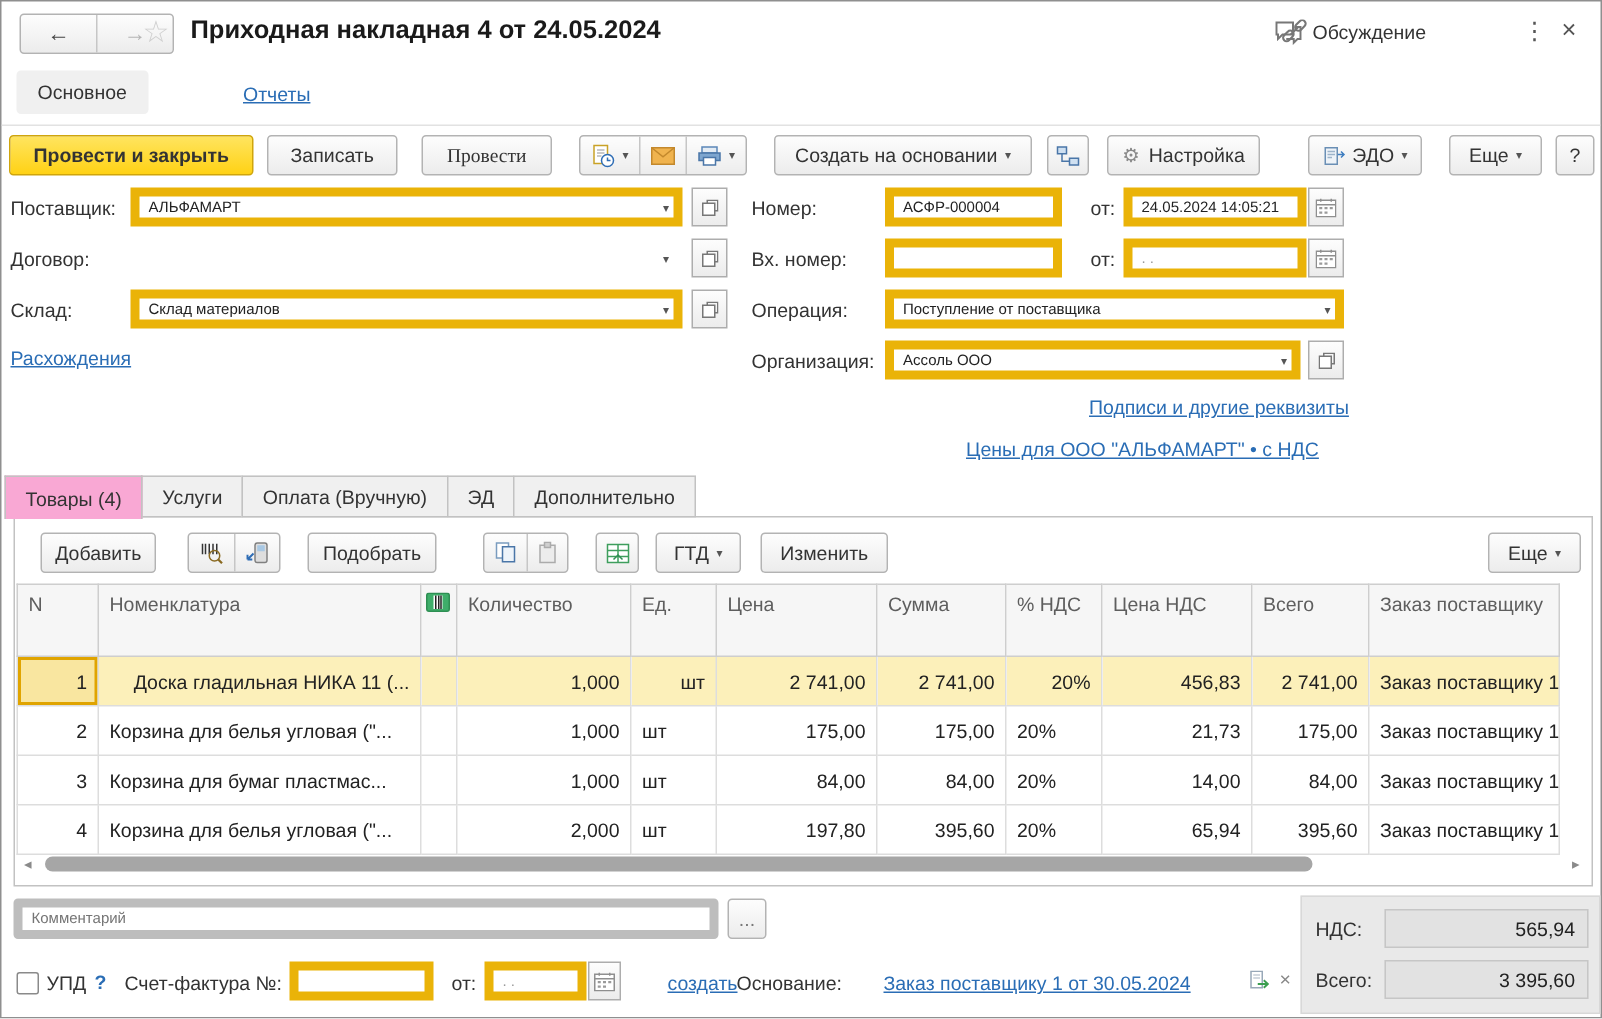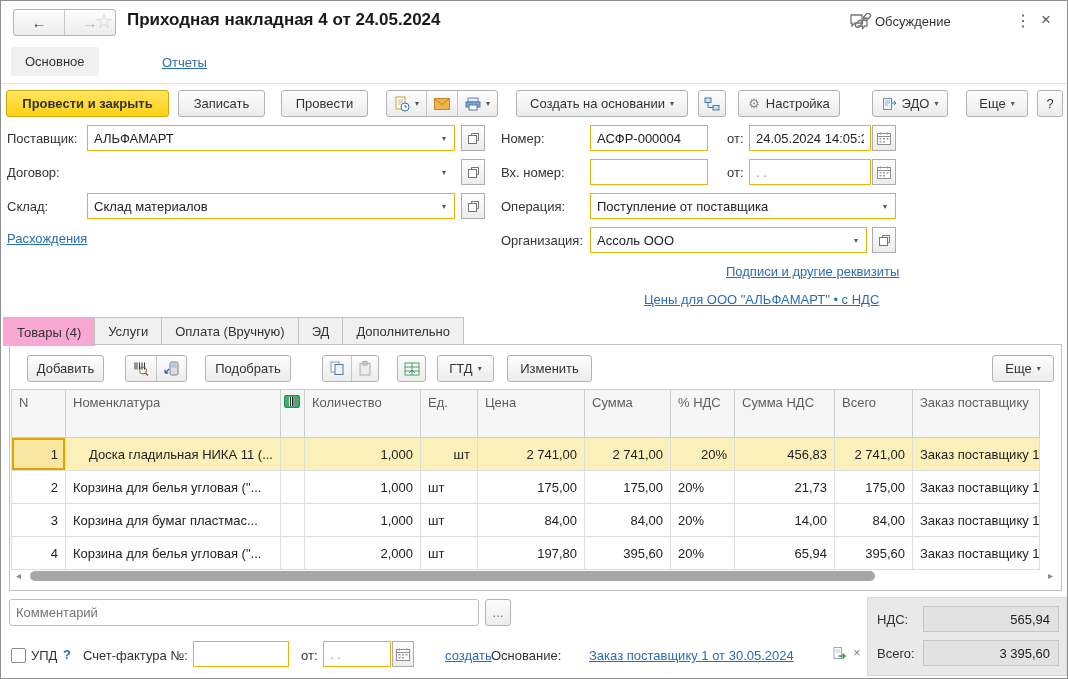--- a/index.html
+++ b/index.html
@@ -9,22 +9,22 @@
   .btn{position:absolute;box-sizing:border-box;display:flex;align-items:center;justify-content:center;
        height:27px;padding:0 8px;background:linear-gradient(#fdfdfd,#ececec);border:1px solid #b3b3b3;
        border-radius:3px;font-size:13px;color:#333;cursor:pointer;white-space:nowrap;}
   .btn.yellow{background:linear-gradient(#ffe45f,#ffd215);border-color:#cfa50c;font-weight:bold;}
   .caret{font-size:8px;color:#555;margin-left:5px;}
   .btngroup{position:absolute;box-sizing:border-box;display:flex;height:27px;border:1px solid #b3b3b3;
        border-radius:3px;background:linear-gradient(#fdfdfd,#ececec);}
   .seg{display:flex;align-items:center;justify-content:center;padding:0 7px;border-right:1px solid #c6c6c6;cursor:pointer;}
   .seg:last-child{border-right:none;}
   .lbl{position:absolute;font-size:13px;color:#333;white-space:nowrap;}
-  .fld{position:absolute;box-sizing:border-box;height:26px;border:1px solid #eab308;background:#fff;
-       font-family:"Liberation Sans",sans-serif;font-size:13px;color:#222;padding:0 20px 0 6px;outline:none;}
+  .fld{position:absolute;box-sizing:border-box;height:26px;border:6px solid #eab308;background:#fff;
+       font-family:"Liberation Sans",sans-serif;font-size:10px;color:#222;padding:0 20px 0 6px;outline:none;}
   .fld.noarrow{padding-right:6px;}
   .dd{position:absolute;width:14px;text-align:center;font-size:8px;color:#555;cursor:pointer;}
   .sq{position:absolute;box-sizing:border-box;width:24px;height:26px;display:flex;align-items:center;
       justify-content:center;background:linear-gradient(#fdfdfd,#ececec);border:1px solid #adadad;cursor:pointer;}
   .lnk{position:absolute;color:#2a6db5;text-decoration:underline;font-size:13px;cursor:pointer;white-space:nowrap;}
   .tab{box-sizing:border-box;height:28px;display:flex;align-items:center;padding:0 13px;background:#f0f0f0;
        border:1px solid #c2c2c2;margin-left:-1px;font-size:13px;cursor:pointer;white-space:nowrap;}
   .tab.active{background:#f9a8d4;height:29px;border-bottom:none;z-index:3;}
   .panel{position:absolute;left:8px;top:343px;width:1051px;height:245px;border:1px solid #c2c2c2;background:#fff;z-index:1;}
   table.grid{border-collapse:collapse;table-layout:fixed;font-size:13px;width:1028px;}
@@ -79,21 +79,21 @@
   <div class="abs" style="left:1014px;top:10px;font-size:16px;color:#555;cursor:pointer;">⋮</div>
   <div class="abs" style="left:1040px;top:9px;font-size:17px;color:#555;cursor:pointer;">×</div>
 
   <div class="abs" style="left:10px;top:46px;background:#f0f0f0;border-radius:3px;padding:7px 14px;">Основное</div>
   <div class="lnk" style="left:102px;top:54px;margin-top:43px;">Файлы</div>
   <div class="lnk" style="left:161px;top:54px;">Отчеты</div>
   <div class="hr" style="top:82px;"></div>
 
   <div class="btn yellow" style="left:5px;top:89px;width:163px;">Провести и закрыть</div>
   <div class="btn" style="left:177px;top:89px;width:87px;">Записать</div>
-  <div class="btn" style="left:280px;top:89px;width:87px;">Провести</div>
+  <div class="btn" style="left:280px;top:89px;width:87px;font-family:Liberation Serif, serif;">Провести</div>
 
   <div class="btngroup" style="left:385px;top:89px;">
     <div class="seg">
       <span class="icon">
         <svg width="16" height="16" viewBox="0 0 16 16">
             <rect x="2" y="1" width="9" height="12" fill="#fff" stroke="#c9a227"></rect>
             <g stroke="#b9b9b9">
               <line x1="4" y1="4" x2="9" y2="4"></line>
               <line x1="4" y1="6" x2="9" y2="6"></line>
               <line x1="4" y1="8" x2="7" y2="8"></line>
@@ -344,21 +344,21 @@
                   <line x1="8.5" y1="2" x2="8.5" y2="11"></line>
                   <line x1="10" y1="2" x2="10" y2="11"></line>
                 </g>
               </svg>
           </th>
           <th>Количество</th>
           <th>Ед.</th>
           <th>Цена</th>
           <th>Сумма</th>
           <th>% НДС</th>
-          <th>Сумма НДС</th>
+          <th>Цена НДС</th>
           <th>Всего</th>
           <th>Заказ поставщику</th>
         </tr>
       </thead>
       <tbody>
         <tr class="sel">
           <td class="num selN">1</td>
           <td>Доска гладильная  НИКА 11 (...</td>
           <td></td>
           <td class="num">1,000</td>

